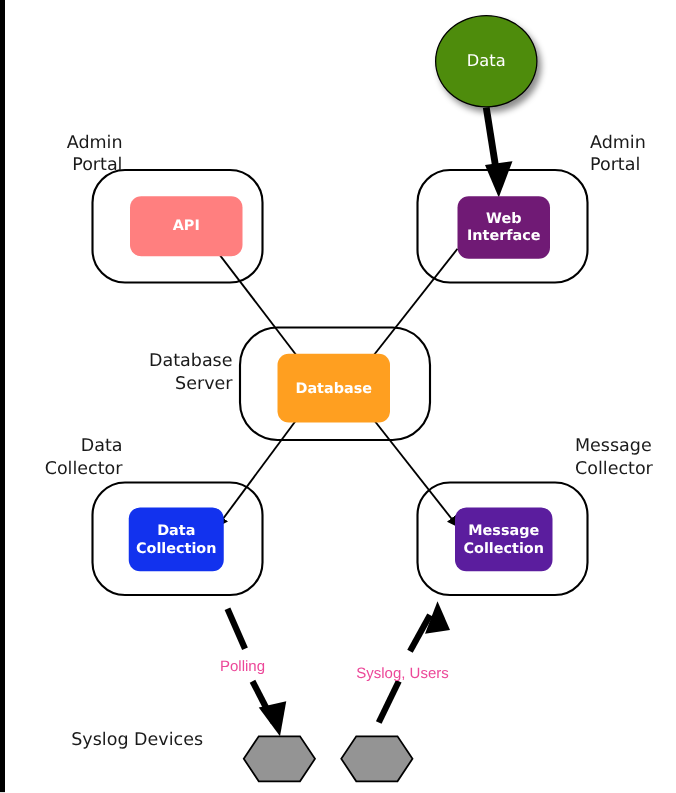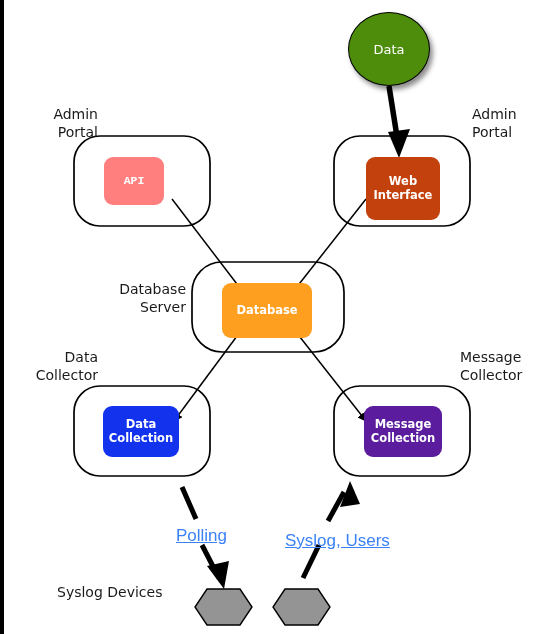--- a/index.html
+++ b/index.html
@@ -63,24 +63,23 @@
     font-family: "DejaVu Sans", sans-serif;
     font-size: 13px;
     border-radius: 50%;
     border: 1.6px solid #000000;
     box-shadow: 3px 4px 5px rgba(0,0,0,0.45);
     box-sizing: border-box;
   }
   .flow-label {
     position: absolute;
     font-family: "Liberation Sans", sans-serif;
-    font-size: 17px;
-    color: #3b82f6;
+    font-size: 12px;
+    color: #ec4899;
     white-space: pre;
-    text-decoration: underline;
   }
 </style>
 </head>
 <body>
 
 <div id="canvas">
 
   <div id="edge-strip"></div>
 
   <svg class="layer" viewBox="0 0 541 634">
@@ -139,25 +138,25 @@
 
   <div class="group-label lbl-left" style="left:460px; top:349px; width:120px;">Message
 Collector</div>
 
   <div class="group-label lbl-left" style="left:57px; top:584px; width:200px;">Syslog Devices</div>
 
   <div class="users-node" style="left:348px; top:12px; width:82px; height:74px; background:#4E8C0C;">
     <span>Data</span>
   </div>
 
-  <div class="node-box" style="left:104px; top:157px; width:60px; height:48px; background:#FF7F7F;font-family:Liberation Mono, monospace;">
+  <div class="node-box" style="left:104px; top:157px; width:90px; height:48px; background:#FF7F7F;">
     <span>API</span>
   </div>
 
-  <div class="node-box" style="left:366px; top:157px; width:74px; height:63px; background:#c2410c; white-space:pre;">
+  <div class="node-box" style="left:366px; top:157px; width:74px; height:50px; background:#701a75; white-space:pre;">
     <span>Web
 Interface</span>
   </div>
 
   <div class="node-box" style="left:222px; top:283px; width:90px; height:55px; background:#FF9F20;">
     <span>Database</span>
   </div>
 
   <div class="node-box" style="left:103px; top:406px; width:76px; height:51px; background:#1232EE; white-space:pre;">
     <span>Data

